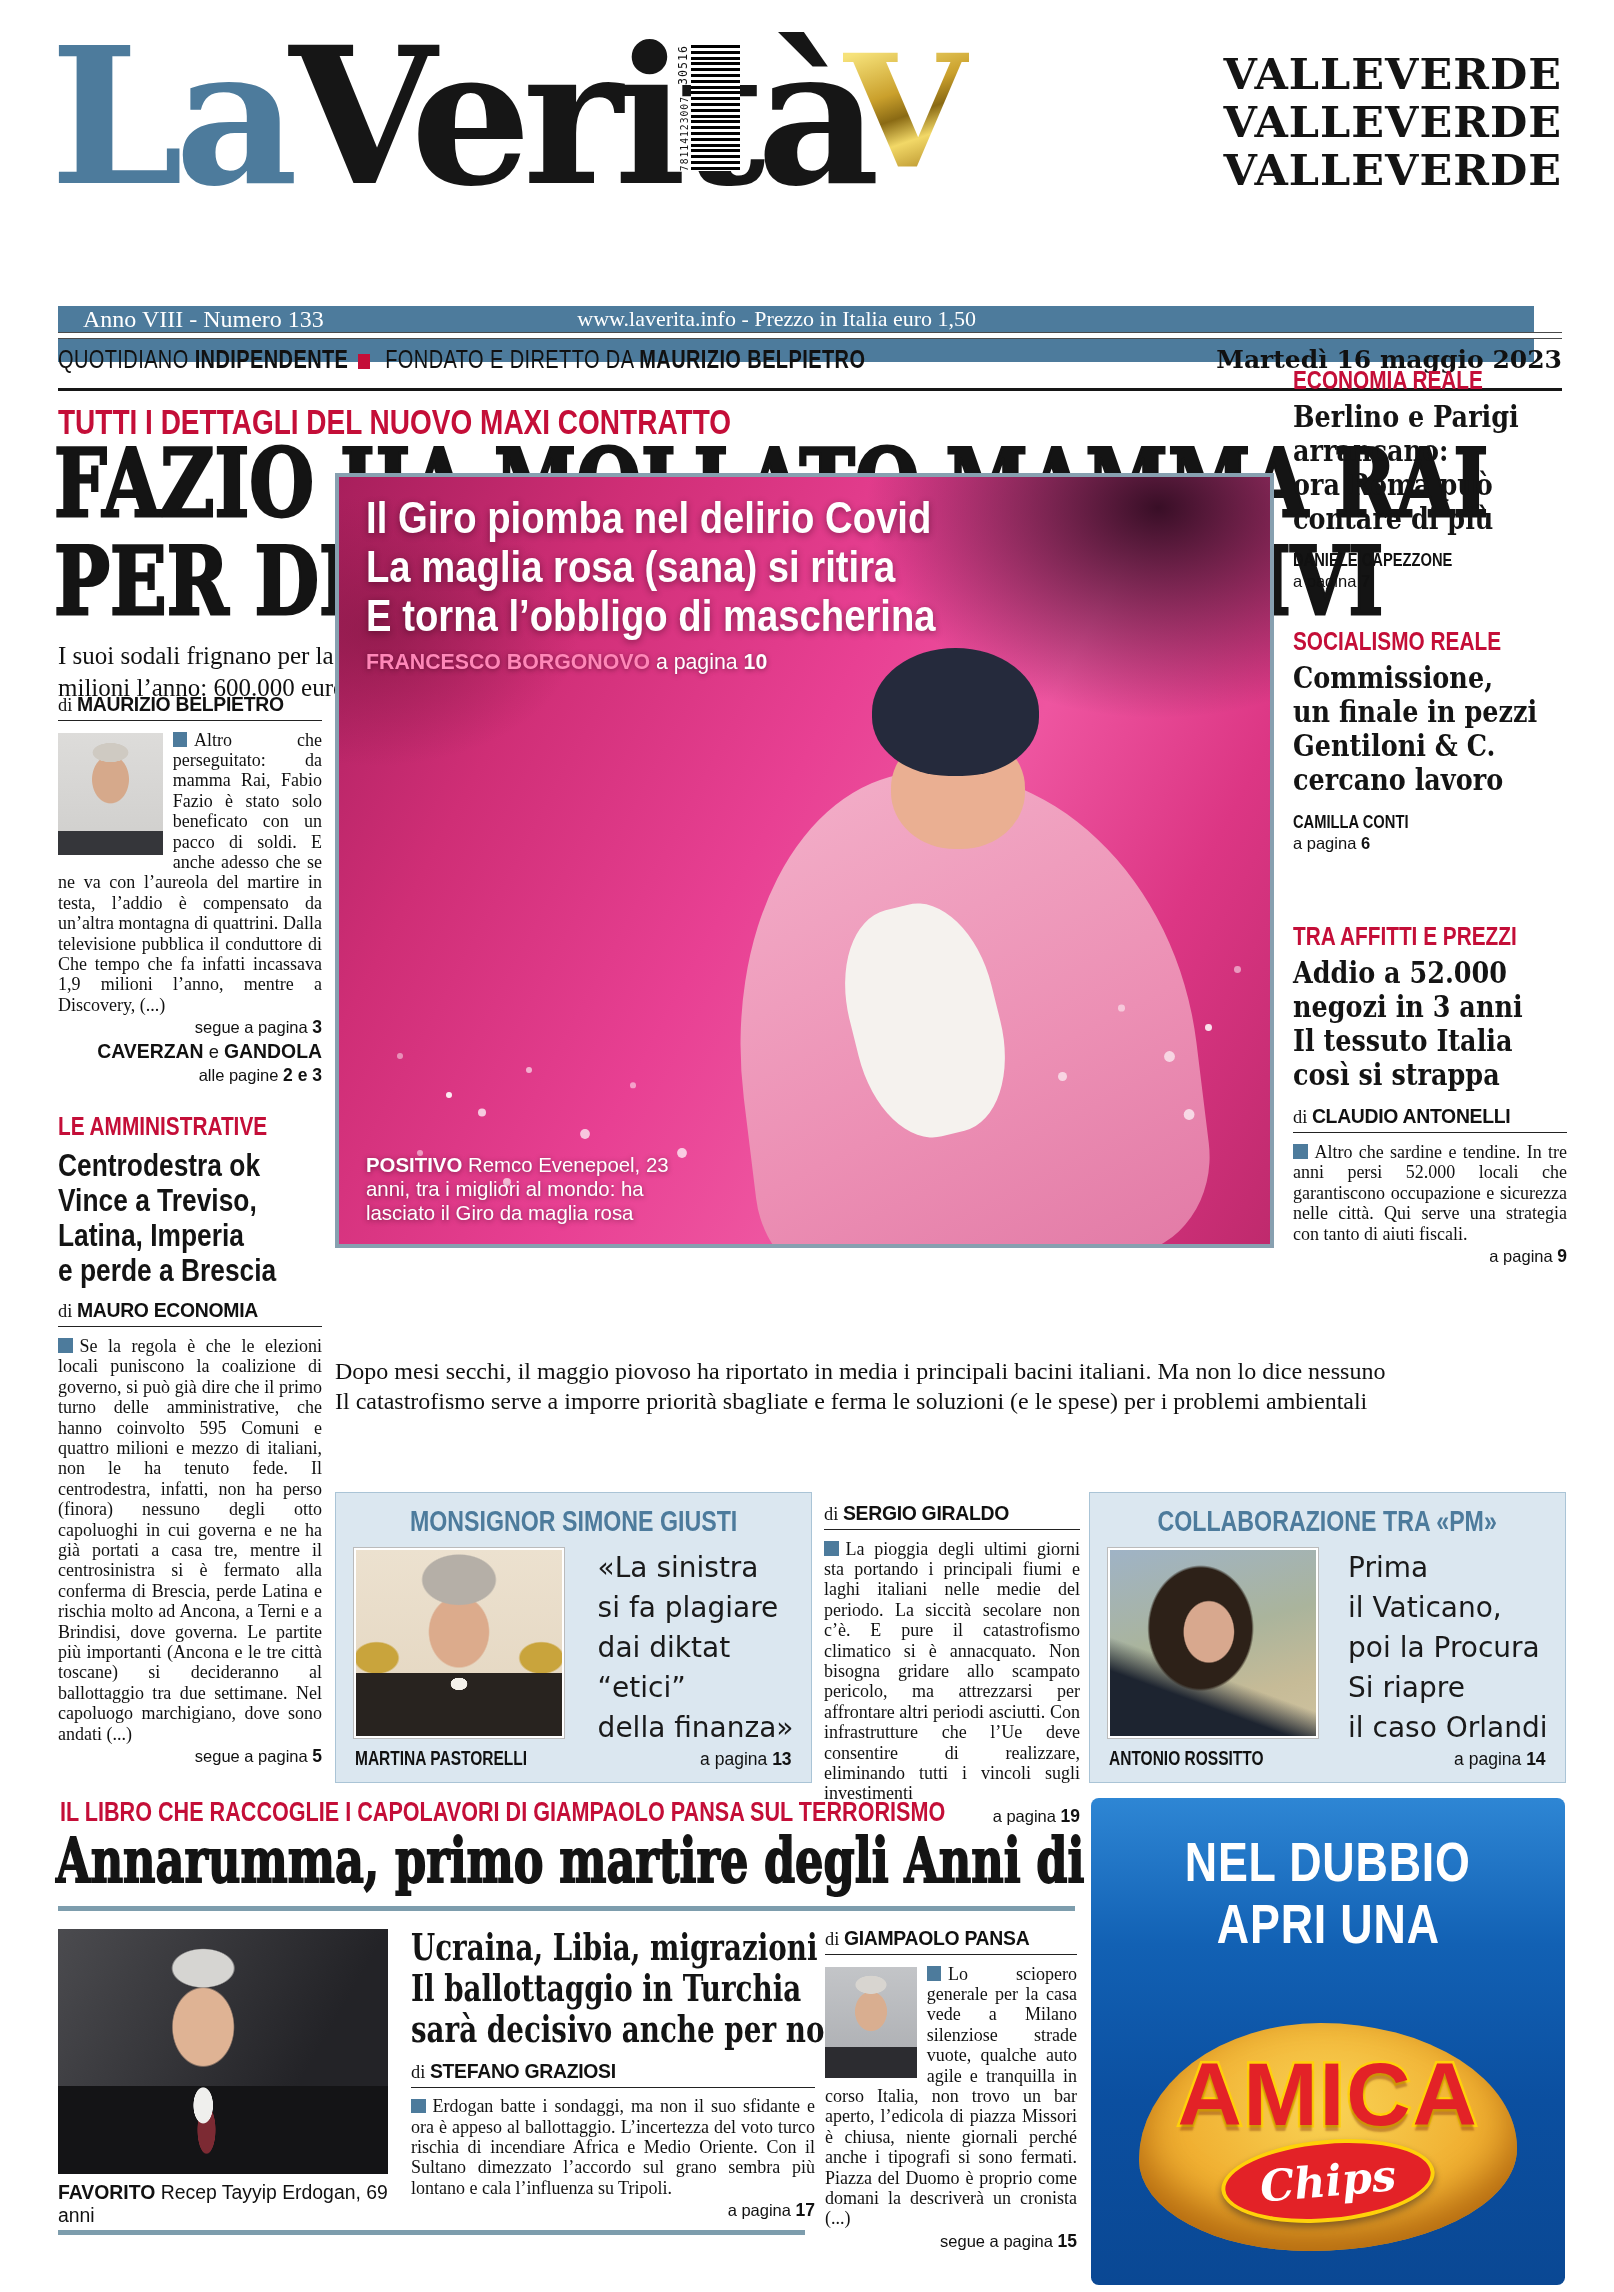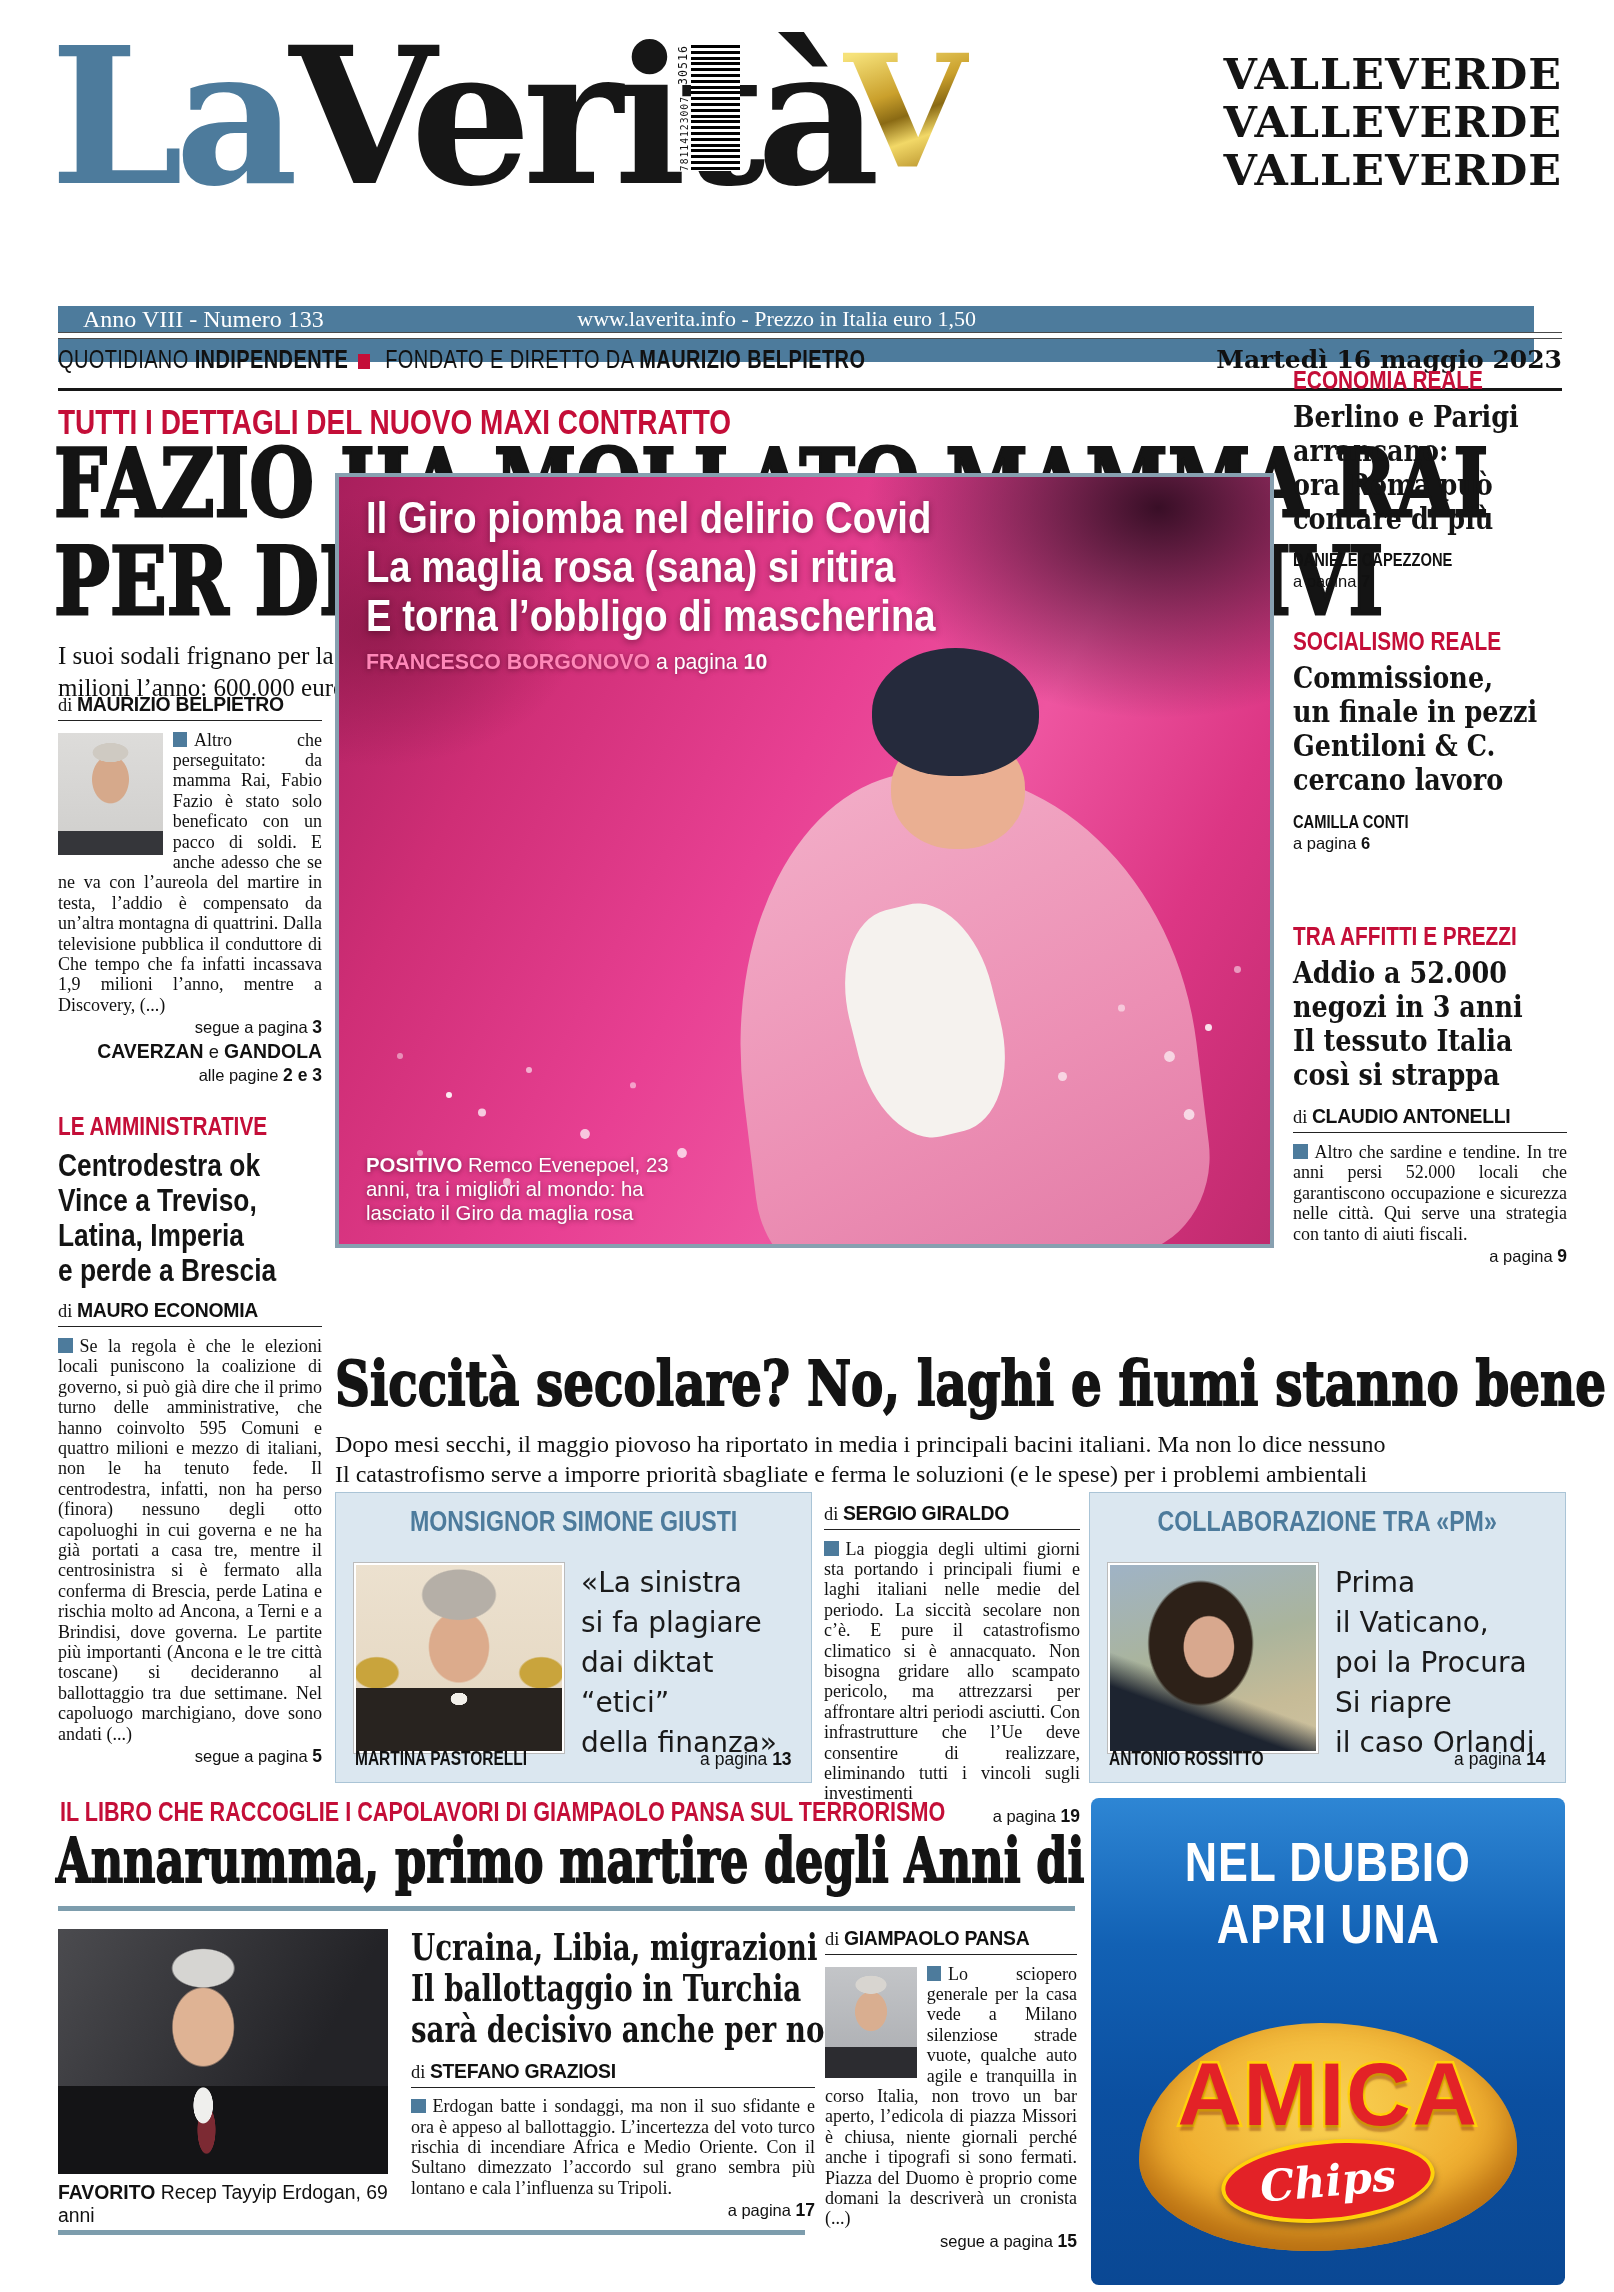--- a/index.html
+++ b/index.html
@@ -95,21 +95,21 @@
   
   .sicc{left:335px;top:1347px;width:1230px;}
   .sicc-h{font-family:"DejaVu Serif",serif;font-weight:bold;font-size:62px;color:#141414;-webkit-text-stroke:1.9px #141414;}
   .sicc-sf{font-size:24px;line-height:30px;margin-top:9px;color:#111;}
 
   
   .bluebox{background:#dbe7f0;border:1px solid #aac4d6;box-sizing:border-box;padding:11.6px 17.5px 13.6px 17.5px;}
   .box1{left:335px;top:1492px;width:477px;height:291px;}
   .box2{left:1089px;top:1492px;width:477px;height:291px;}
   .box-kick{text-align:center;font-family:"Liberation Sans",sans-serif;font-weight:900;font-size:29px;color:#4d7b9c;}
-  .box-flex{display:flex;margin-top:25px;}
+  .box-flex{display:flex;margin-top:10px;justify-content:space-between;}
   .box-photo{flex:0 0 auto;border:2.9px solid #fff;box-shadow:0 0 0 1px #bbb;}
   .giusti-photo{width:206px;height:186px;background:
     radial-gradient(ellipse 60px 41px at 50% 16%,#b5afa7 60%,transparent 63%),
     radial-gradient(ellipse 49px 58px at 50% 44%,#dcab8c 60%,transparent 63%),
     radial-gradient(ellipse 11.6px 8.7px at 50% 72%,#f3f0ea 70%,transparent 74%),
     linear-gradient(transparent 0 66%,#28231f 66%),
     radial-gradient(ellipse 35px 25px at 10% 58%,#c9a43c 60%,transparent 66%),
     radial-gradient(ellipse 35px 25px at 90% 58%,#c9a43c 60%,transparent 66%),
     linear-gradient(#ece1cf,#e3d5bf);}
   .orlandi-photo{width:206px;height:186px;background:
@@ -262,21 +262,20 @@
       <div><span class="condr">negozi in 3 anni</span></div>
       <div><span class="condr">Il tessuto Italia</span></div>
       <div><span class="condr">così si strappa</span></div>
     </div>
     <div class="byrow affitti-by"><span>di </span><span class="nm">CLAUDIO ANTONELLI</span></div>
     <div class="body-txt"><span class="sq"></span><span>Altro che sardine e tendine. In tre anni persi 52.000 locali che garantiscono occupazione e sicurezza nelle città. Qui serve una strategia con tanto di aiuti fiscali.</span></div>
     <div class="pref"><span>a pagina</span> <b>9</b></div>
   </div>
 
   <div class="abs sicc">
-    <div class="sicc-h"><span class="cond" style="transform:scaleX(.78)">Siccità secolare? No, laghi e fiumi stanno bene</span></div>
     <div class="sicc-sf">
       <div>Dopo mesi secchi, il maggio piovoso ha riportato in media i principali bacini italiani. Ma non lo dice nessuno</div>
       <div>Il catastrofismo serve a imporre priorità sbagliate e ferma le soluzioni (e le spese) per i problemi ambientali</div>
     </div>
   </div>
 
   <div class="abs bluebox box1">
     <div class="box-kick"><span class="condc">MONSIGNOR SIMONE GIUSTI</span></div>
     <div class="box-flex">
       <div class="box-photo giusti-photo"></div>

